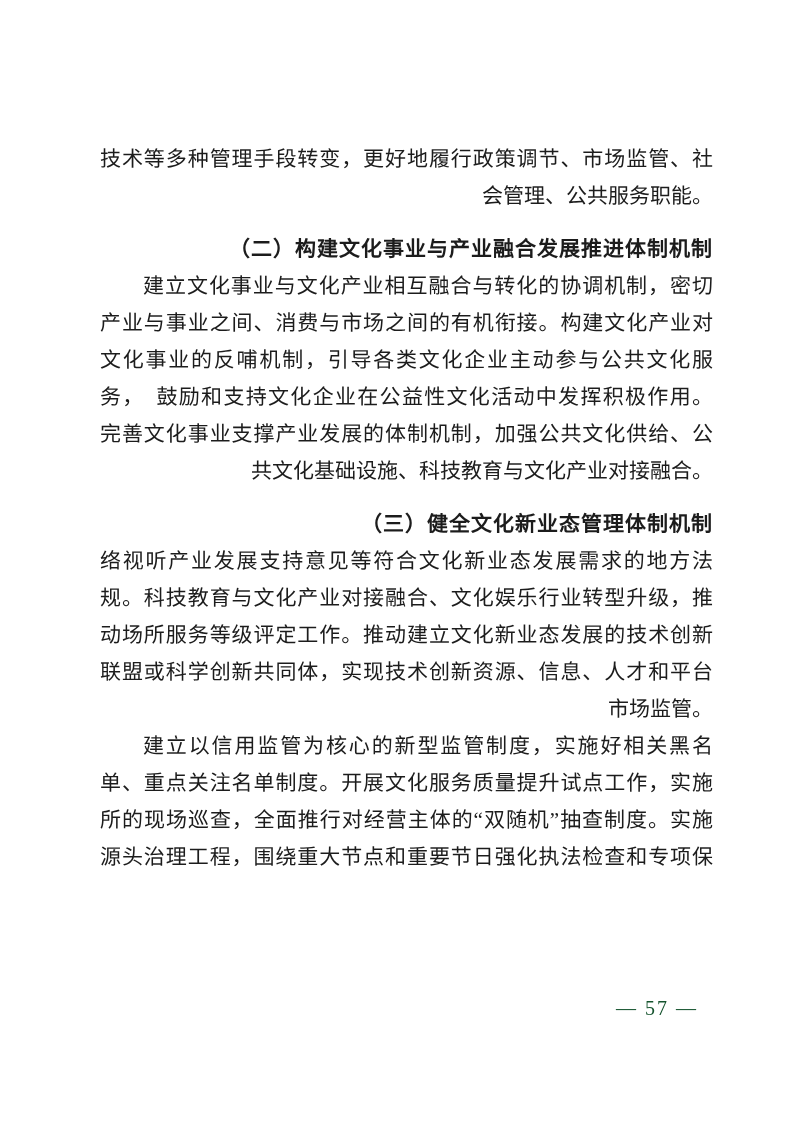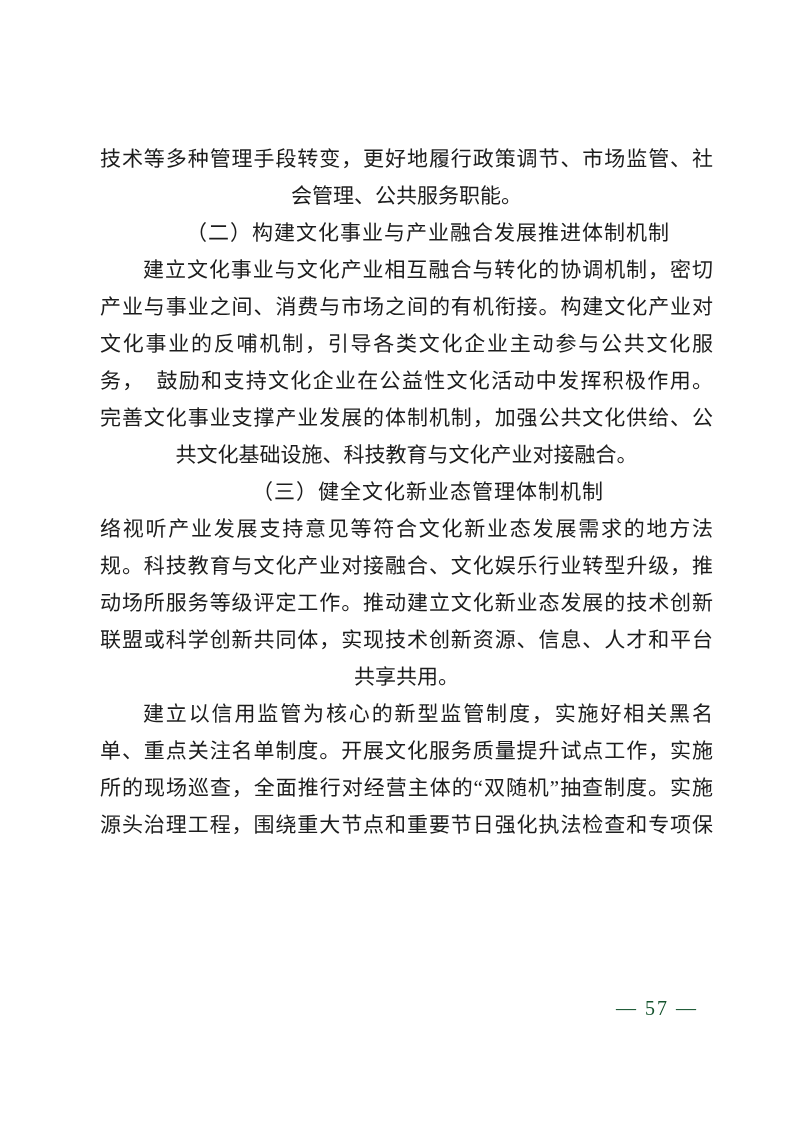--- a/index.html
+++ b/index.html
@@ -19,37 +19,38 @@
   .text-block {
     position: absolute;
     left: 100px;
     top: 141px;
     width: 613px;
   }
   .line {
     font-size: 21px;
     line-height: 37px;
     height: 37px;
-    text-align: center;
+    text-align: right;
     overflow: hidden;
   }
   
   .line.full {
     text-align: justify;
     text-align-last: justify;
   }
   
   .line.ind {
     text-indent: 43px;
   }
   
   .line.head {
-    font-weight: 400;
+    font-weight: 700;
     text-indent: 43px;
     letter-spacing: 1px;
+    margin-top: 16px;
   }
   .footer-page-number {
     position: absolute;
     left: 616px;
     top: 997px;
     font-size: 20px;
     letter-spacing: 2px;
     color: #14532d;
     font-family: "Liberation Serif", "DejaVu Serif", serif;
   }
@@ -66,21 +67,21 @@
     <div class="line full">产业与事业之间、消费与市场之间的有机衔接。构建文化产业对</div>
     <div class="line full">文化事业的反哺机制，引导各类文化企业主动参与公共文化服</div>
     <div class="line full">务，　鼓励和支持文化企业在公益性文化活动中发挥积极作用。</div>
     <div class="line full">完善文化事业支撑产业发展的体制机制，加强公共文化供给、公</div>
     <div class="line">共文化基础设施、科技教育与文化产业对接融合。</div>
     <div class="line head">（三）健全文化新业态管理体制机制</div>
     <div class="line full">络视听产业发展支持意见等符合文化新业态发展需求的地方法</div>
     <div class="line full">规。科技教育与文化产业对接融合、文化娱乐行业转型升级，推</div>
     <div class="line full">动场所服务等级评定工作。推动建立文化新业态发展的技术创新</div>
     <div class="line full">联盟或科学创新共同体，实现技术创新资源、信息、人才和平台</div>
-    <div class="line">共享共用。</div>
+    <div class="line">市场监管。</div>
     <div class="line full ind">建立以信用监管为核心的新型监管制度，实施好相关黑名</div>
     <div class="line full">单、重点关注名单制度。开展文化服务质量提升试点工作，实施</div>
     <div class="line full">所的现场巡查，全面推行对经营主体的“双随机”抽查制度。实施</div>
     <div class="line full">源头治理工程，围绕重大节点和重要节日强化执法检查和专项保</div>
   </div>
 
   <div class="footer-page-number">— 57 —</div>
 </div>
 
 </body></html>

